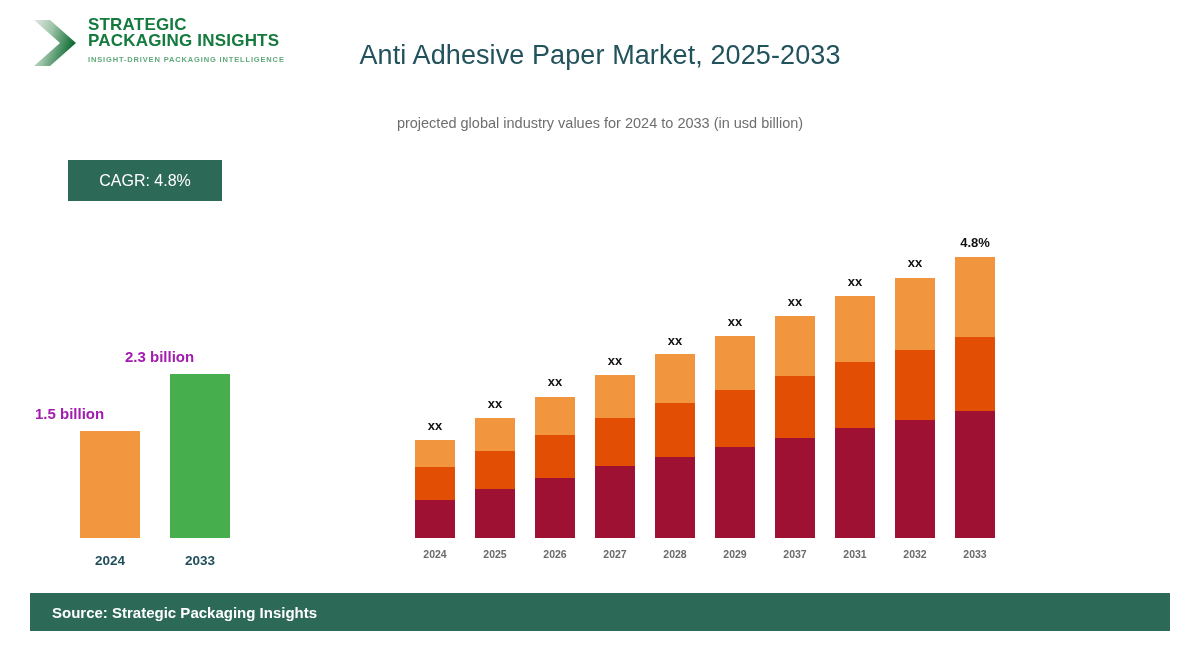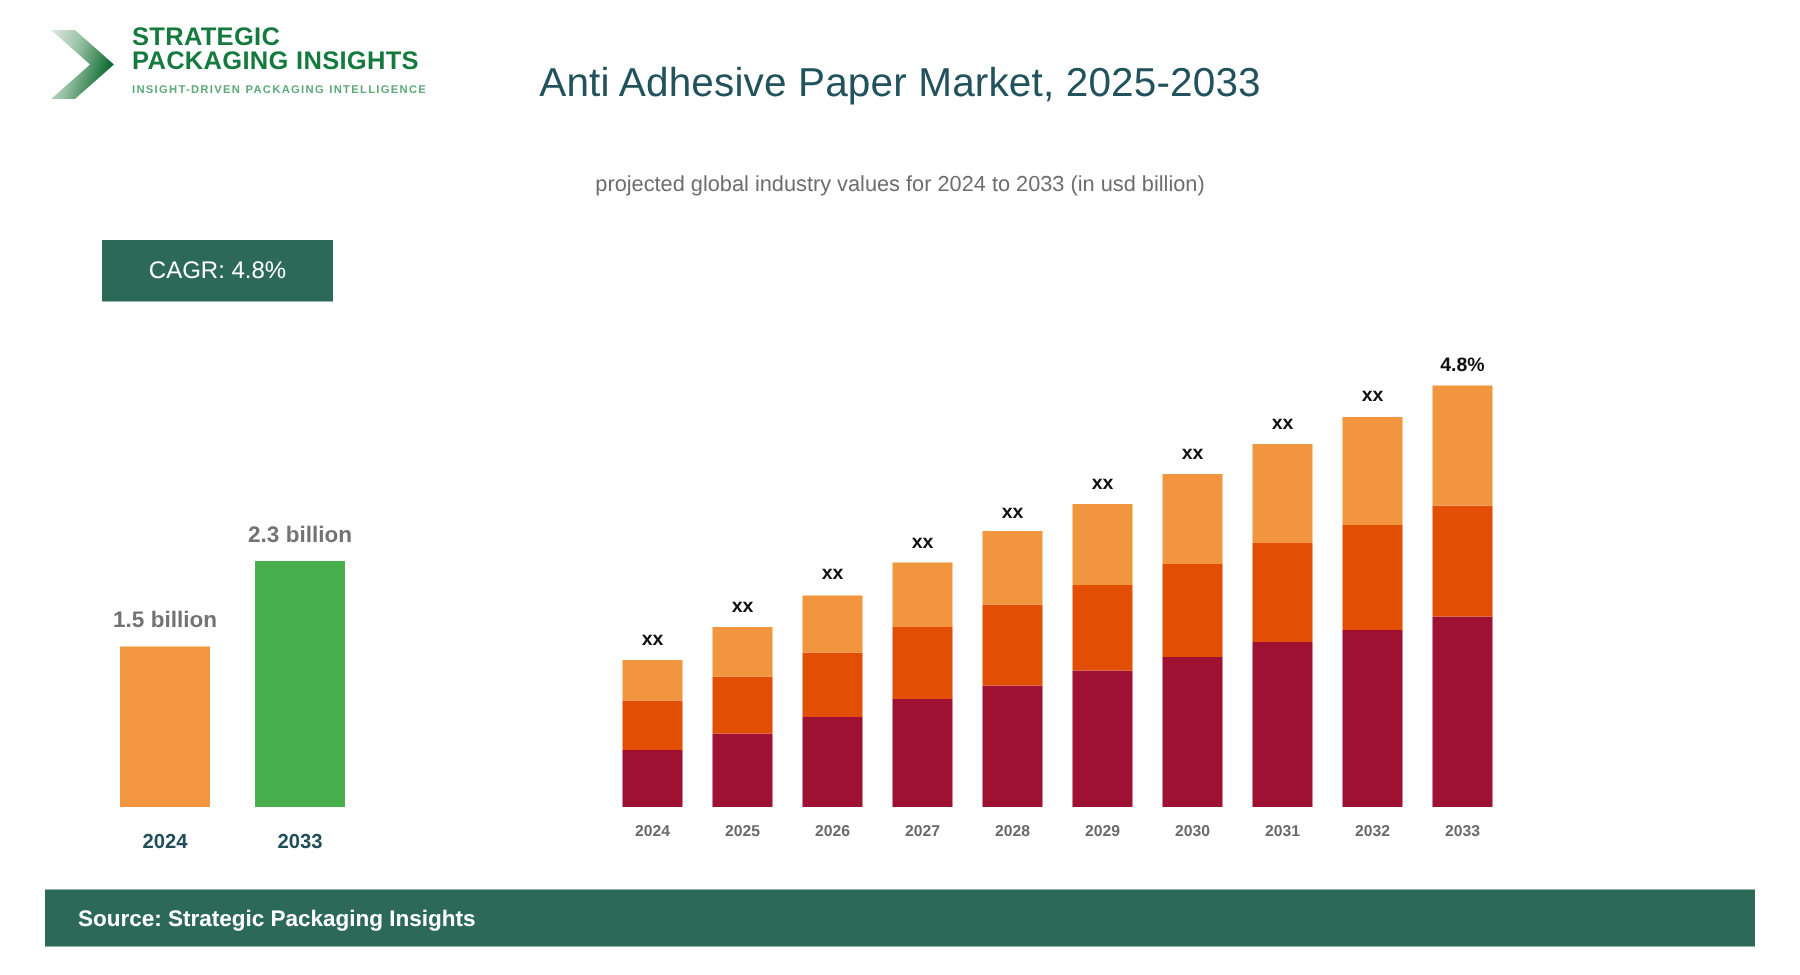--- a/index.html
+++ b/index.html
@@ -38,22 +38,22 @@
     width:154px;height:41px;
     background:#2C6A57;color:#ffffff;
     display:flex;align-items:center;justify-content:center;
     font-size:16px;
   }
   
   #left-chart{position:absolute;left:50px;top:320px;width:230px;height:250px;}
   .simple-bar-col{position:absolute;bottom:0;width:60px;}
   .simple-bar{position:absolute;bottom:32px;width:60px;}
   .simple-bar-value{
-    position:absolute;width:150px;text-align:center;
-    font-size:15px;font-weight:bold;color:#737373;white-space:nowrap;
+    position:absolute;width:150px;
+    font-size:15px;font-weight:bold;color:#a21caf;white-space:nowrap;
   }
   .simple-bar-year{
     position:absolute;bottom:2px;width:60px;text-align:center;
     font-size:13.5px;font-weight:bold;color:#1F4E5A;
   }
   
   #stacked-chart{position:absolute;left:408px;top:200px;width:600px;height:360px;}
   .stack-col{position:absolute;bottom:0;width:28px;}
   .stack-bar{position:absolute;bottom:22px;width:40px;}
   .seg{position:absolute;left:0;width:40px;}
@@ -173,21 +173,21 @@
       <div class="stack-label" style="left: -10px; bottom: 231px;">xx</div>
       <div class="stack-year" style="left: -3px; color: rgb(106, 106, 106);">2029</div>
     </div>
     <div class="stack-col" style="left: 367px; height: 360px;">
       <div class="stack-bar" style="height: 222px;">
         <div class="seg" style="bottom: 0px; height: 100px; background: rgb(158, 17, 51);"></div>
         <div class="seg" style="bottom: 100px; height: 62px; background: rgb(226, 78, 4);"></div>
         <div class="seg" style="bottom: 162px; height: 60px; background: rgb(242, 149, 63);"></div>
       </div>
       <div class="stack-label" style="left: -10px; bottom: 251px;">xx</div>
-      <div class="stack-year" style="left: -3px; color: rgb(106, 106, 106);">2030</div>
+      <div class="stack-year" style="left: -3px; color: rgb(106, 106, 106);">2037</div>
     </div>
     <div class="stack-col" style="left: 427px; height: 360px;">
       <div class="stack-bar" style="height: 242px;">
         <div class="seg" style="bottom: 0px; height: 110px; background: rgb(158, 17, 51);"></div>
         <div class="seg" style="bottom: 110px; height: 66px; background: rgb(226, 78, 4);"></div>
         <div class="seg" style="bottom: 176px; height: 66px; background: rgb(242, 149, 63);"></div>
       </div>
       <div class="stack-label" style="left: -10px; bottom: 271px;">xx</div>
       <div class="stack-year" style="left: -3px; color: rgb(106, 106, 106);">2031</div>
     </div>

